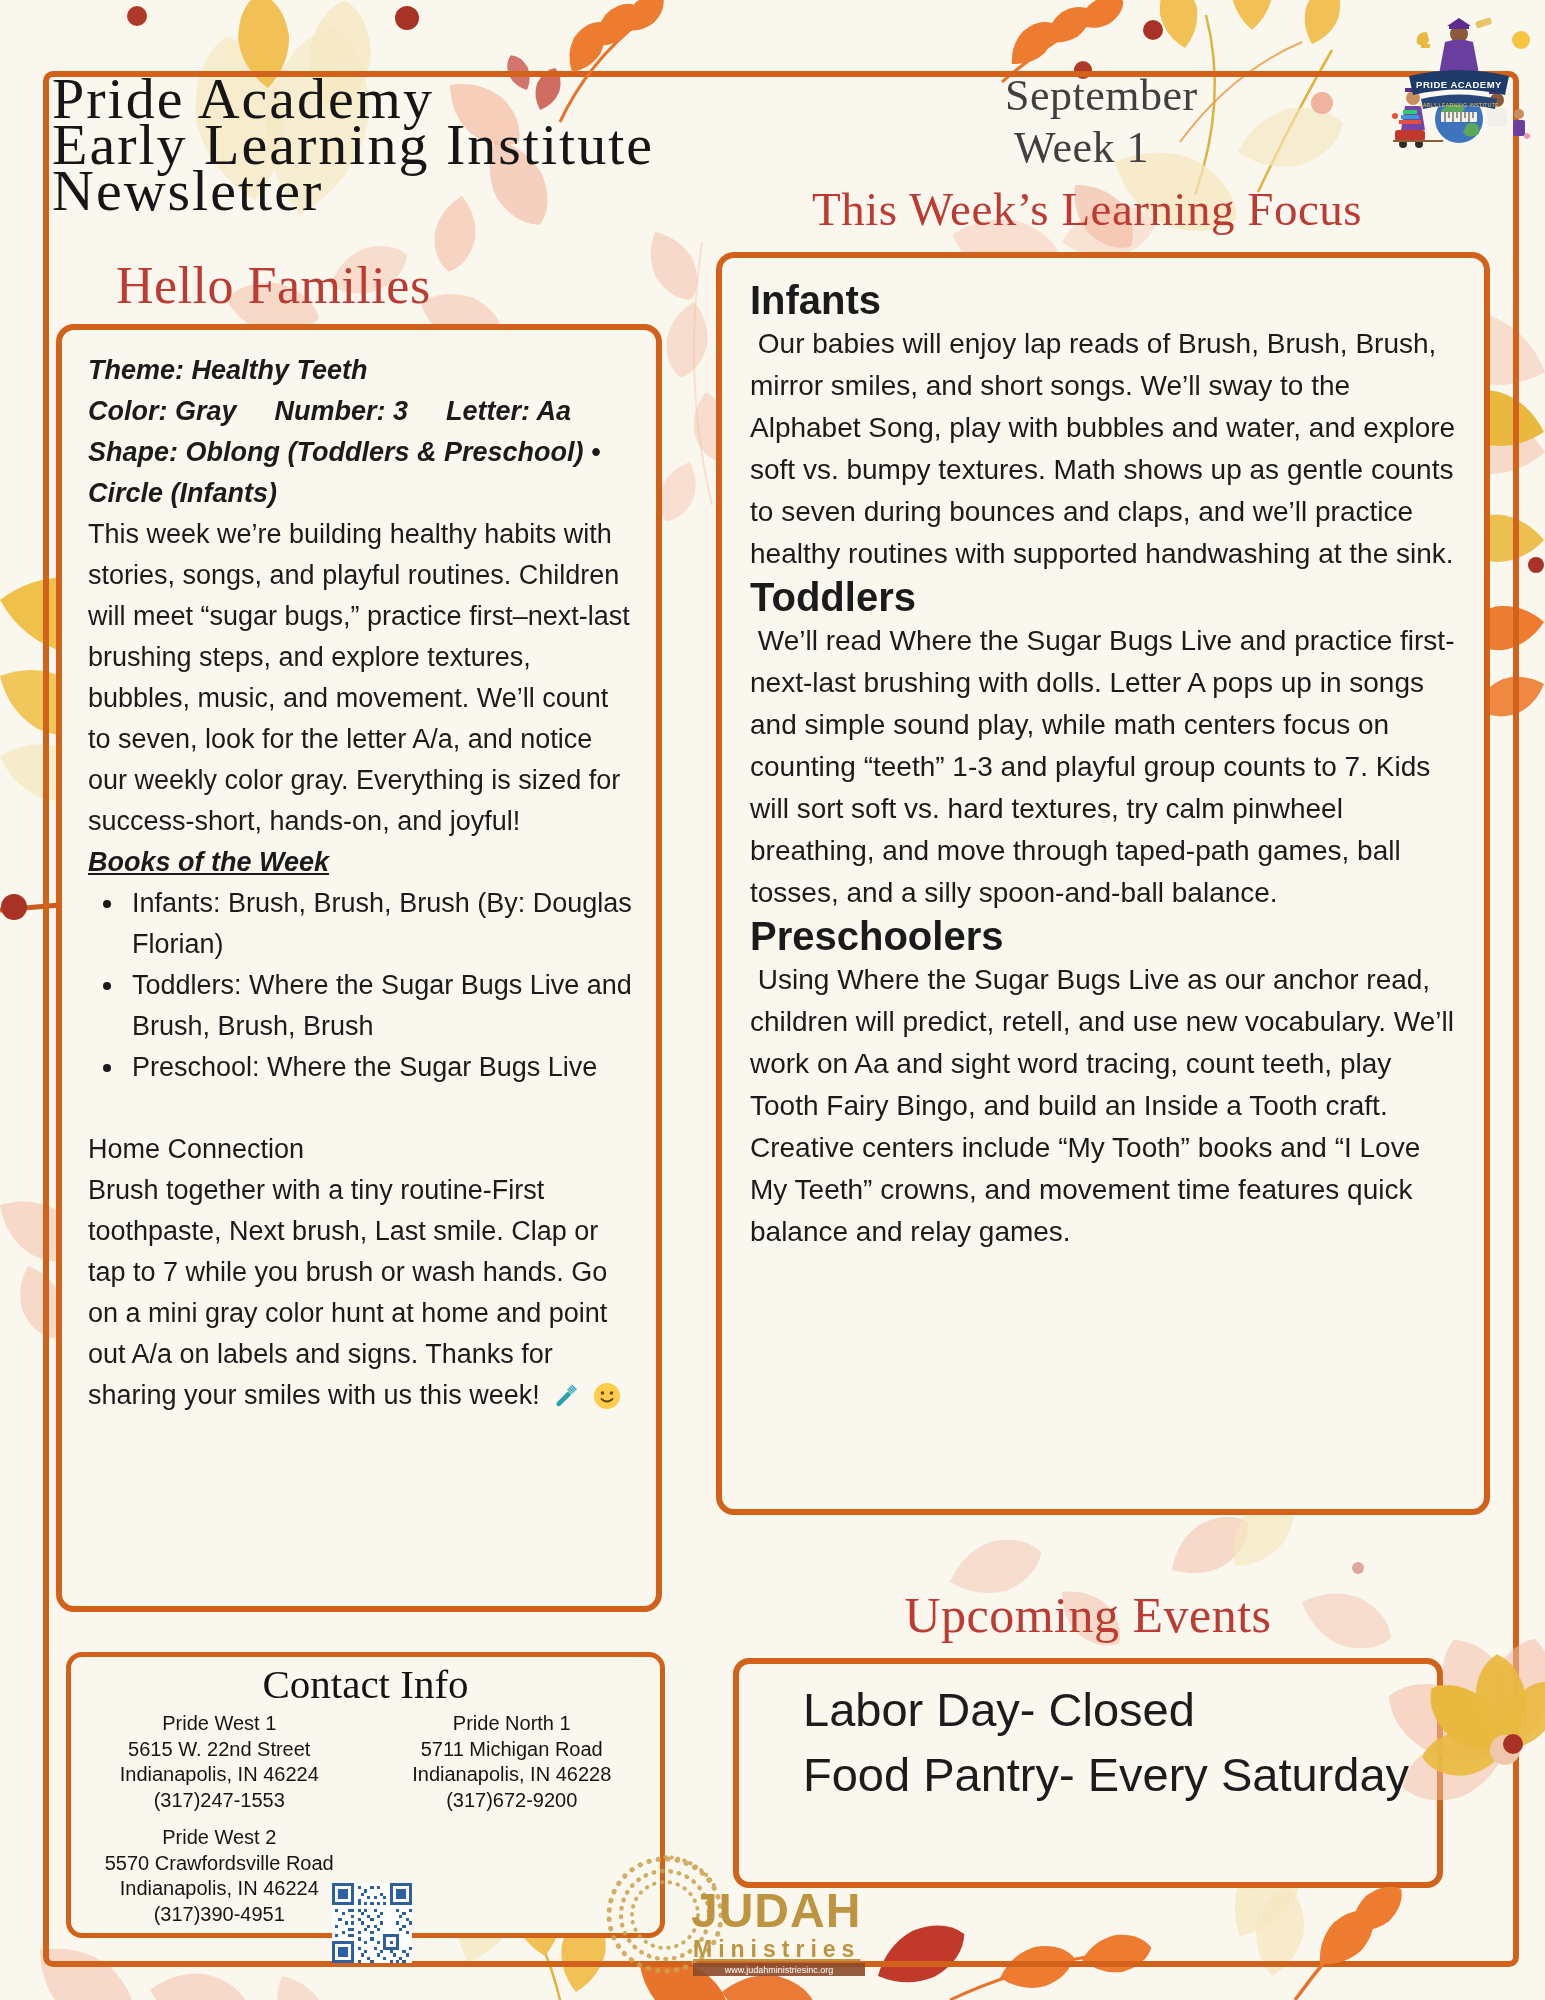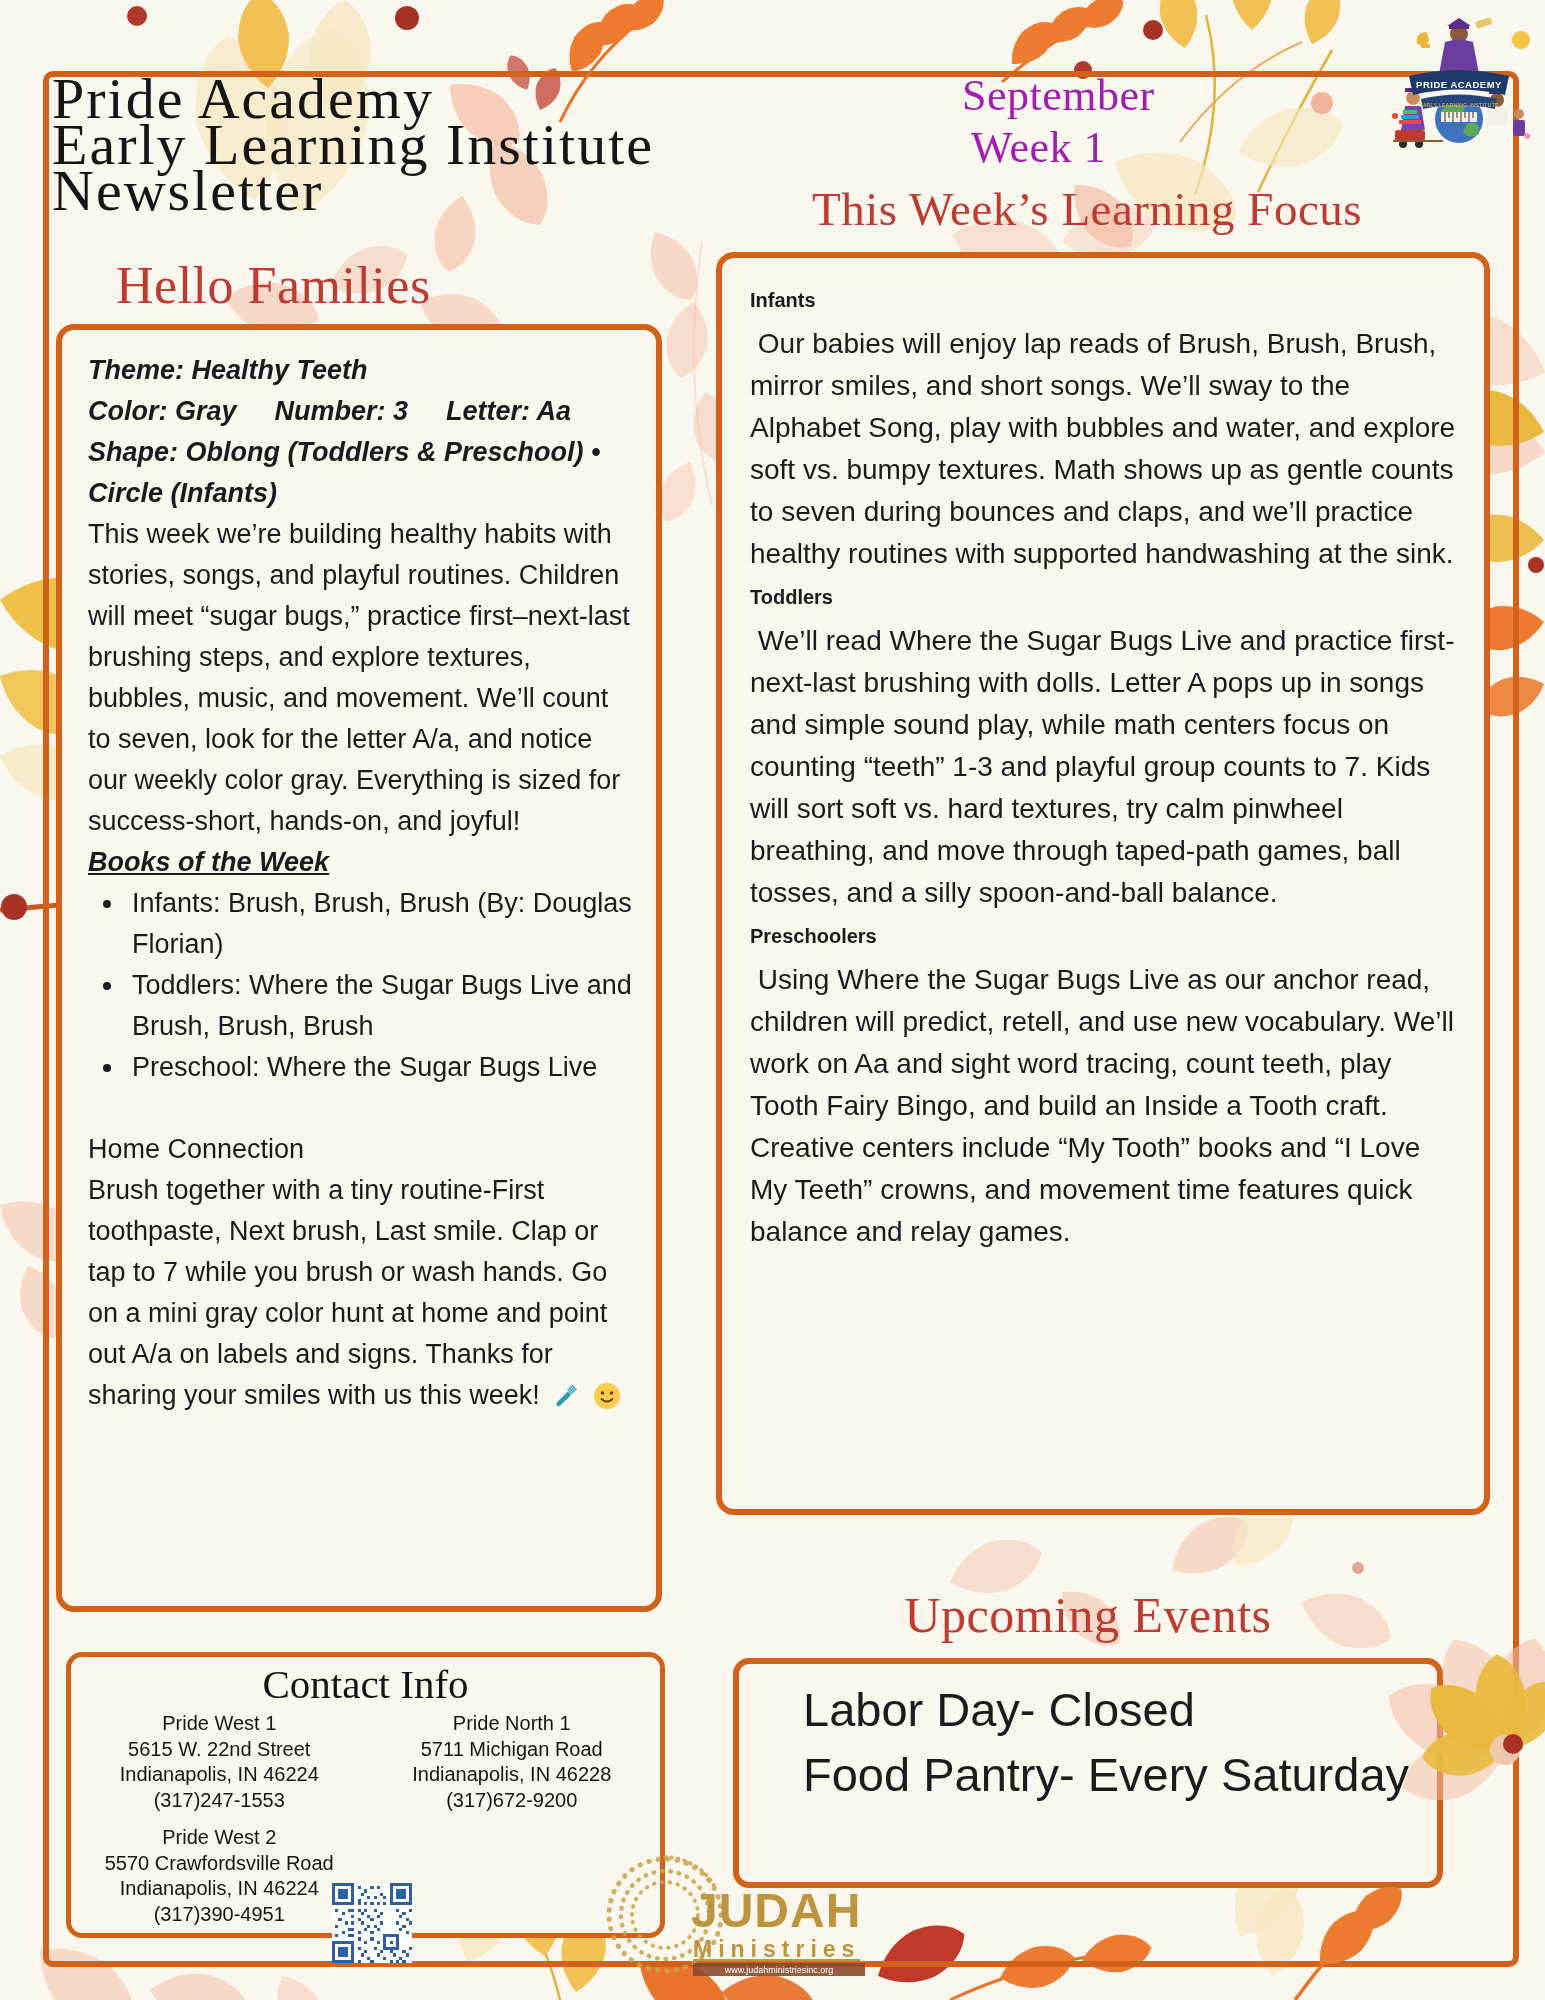--- a/index.html
+++ b/index.html
@@ -12,22 +12,22 @@
          border:6px solid #D2611A;border-radius:10px;z-index:1;}
 
   .serif{font-family:"Liberation Serif","DejaVu Serif",serif;}
   .red{color:#BE3B33;}
 
   .title{position:absolute;left:52px;top:76px;margin:0;z-index:2;
          font-family:"Liberation Serif","DejaVu Serif",serif;font-weight:400;
          font-size:58px;line-height:46px;letter-spacing:2px;color:#161616;}
   .tline{display:block;}
 
-  .issue{position:absolute;left:962px;top:70px;z-index:2;font-size:44px;line-height:52px;
-         color:#a21caf;letter-spacing:.5px;}
+  .issue{position:absolute;left:1005px;top:70px;z-index:2;font-size:44px;line-height:52px;
+         color:#404040;letter-spacing:.5px;}
   .issue-week{margin-left:9px;}
 
   .school-logo{position:absolute;left:1383px;top:16px;width:152px;height:132px;z-index:2;}
 
   .focus-heading{position:absolute;left:812px;top:182px;z-index:2;font-size:47px;letter-spacing:.5px;}
   .hello-heading{position:absolute;left:116px;top:256px;z-index:2;font-size:52px;letter-spacing:.5px;}
 
   .box{position:absolute;background:#FAF7EE;border:6px solid #D2611A;border-radius:18px;
        box-sizing:border-box;z-index:2;}
   .theme-box{left:56px;top:324px;width:606px;height:1288px;padding:20px 24px 0 26px;
@@ -36,21 +36,21 @@
   .bi{font-weight:700;font-style:italic;}
   .cnl{display:flex;column-gap:38px;}
   .books-title{text-decoration:underline;}
   .theme-box ul{margin:0;padding-left:38px;}
   .theme-box li{padding-left:6px;}
   .home-head{margin-top:41px !important;}
   .emoji-row svg{vertical-align:-6px;margin-left:4px;}
 
   .focus-box{left:716px;top:252px;width:774px;height:1263px;padding:20px 26px 0 28px;
              font-size:28px;line-height:42px;}
-  .focus-box h3{margin:0;font-size:20px;line-height:45px;font-weight:700;font-style:normal;}
+  .focus-box h3{margin:0;font-size:40px;line-height:45px;font-weight:700;font-style:normal;}
   .pre{margin:0;white-space:pre-wrap;}
 
   .events-heading{position:absolute;left:733px;top:1586px;width:710px;text-align:center;
                   z-index:2;font-size:50px;letter-spacing:.5px;}
   .events-box{left:733px;top:1658px;width:710px;height:230px;border-radius:16px;
               padding:22px 10px 0 64px;font-size:47px;line-height:48px;color:#1c1c1c;}
   .events-box p{margin:0 0 17px 0;font-weight:400;}
 
   .contact-box{left:66px;top:1652px;width:599px;height:286px;border-width:5px;border-radius:16px;
                padding:2px 6px 0 6px;}

